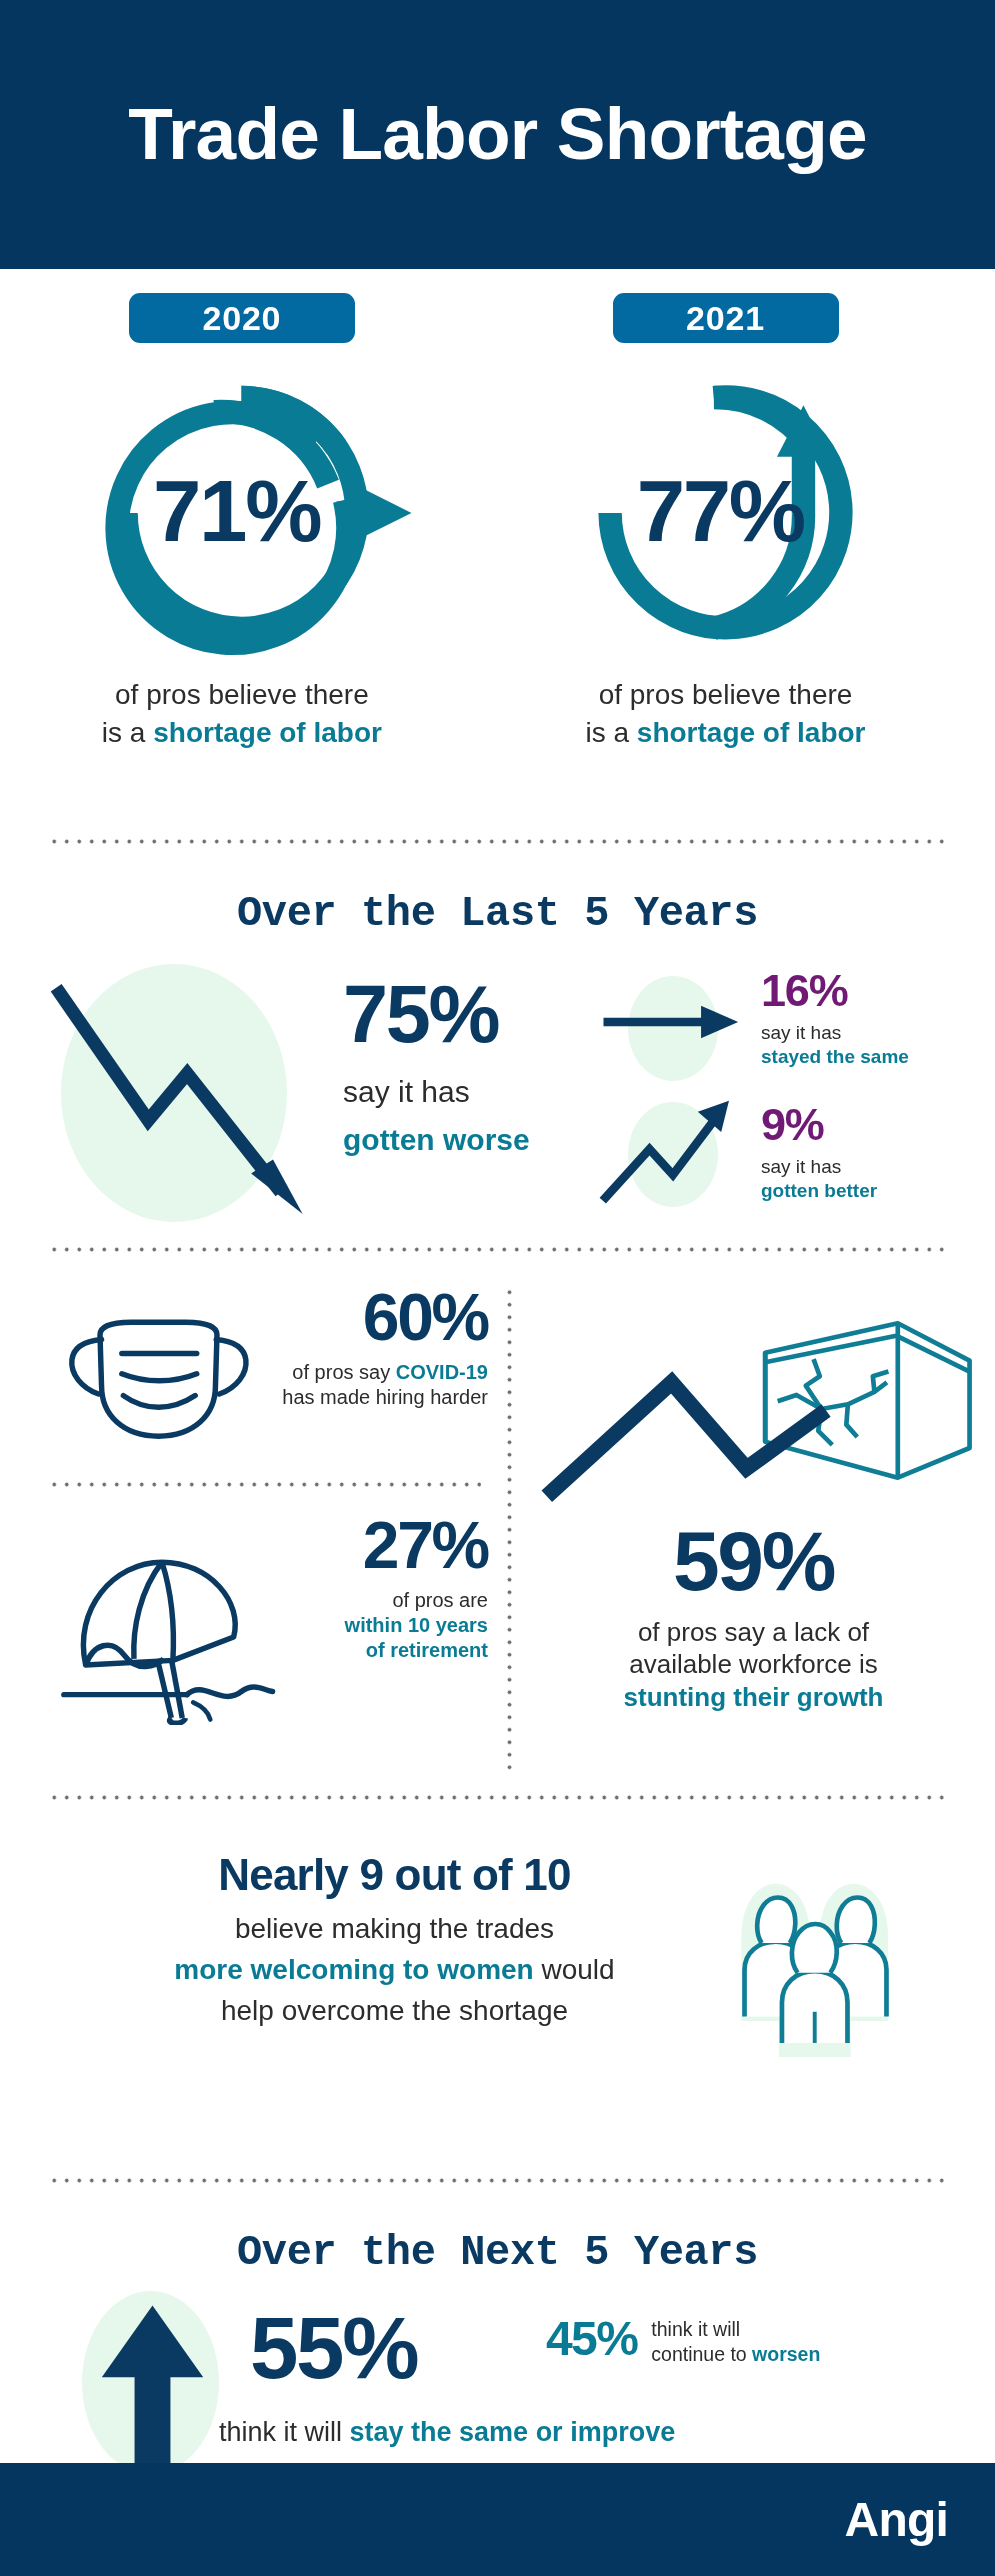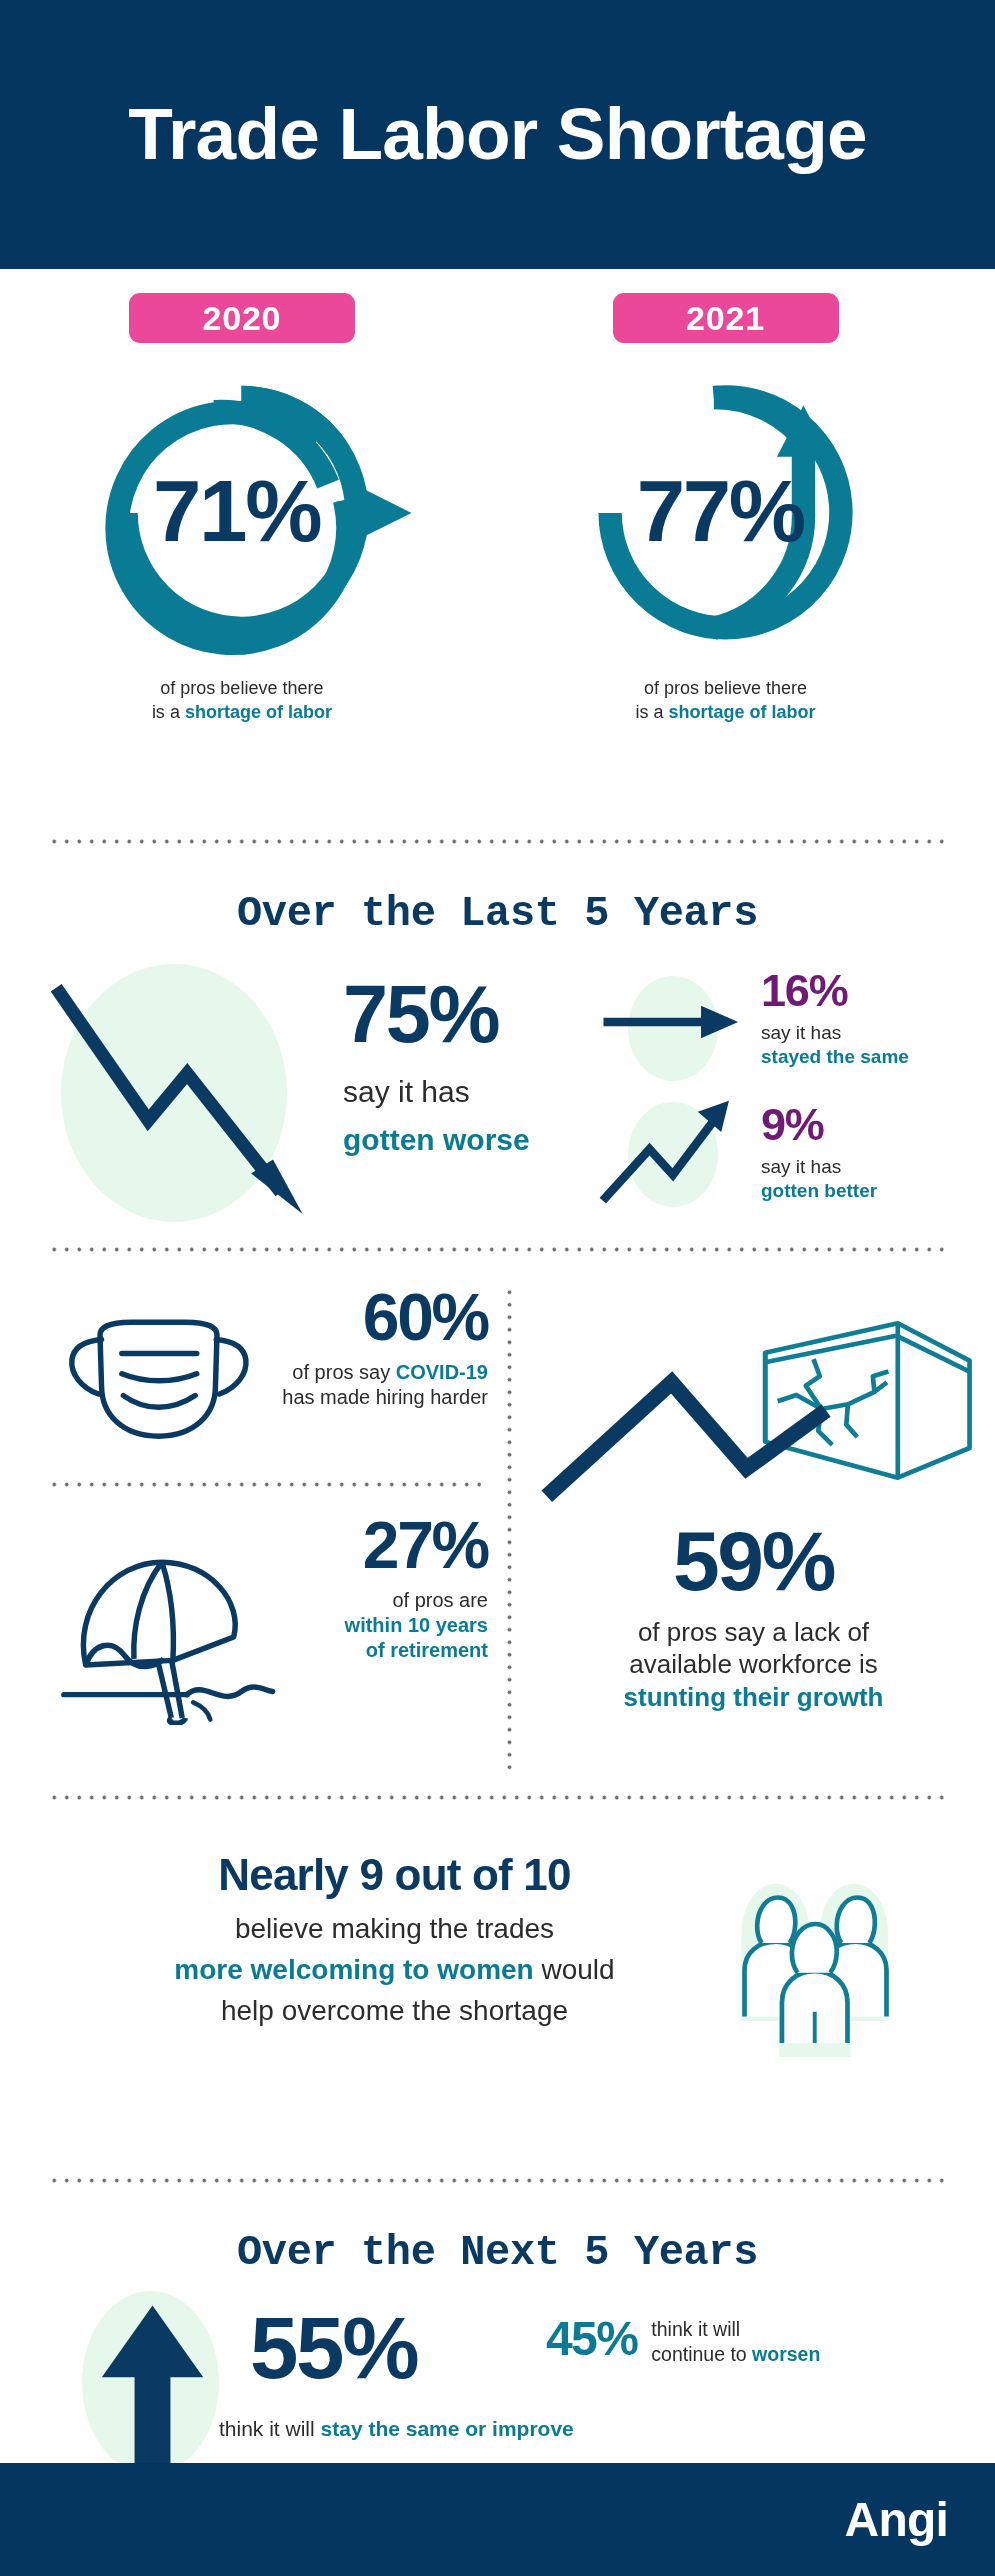--- a/index.html
+++ b/index.html
@@ -48,21 +48,21 @@
 
   
   .year-block { position: absolute; width: 437px; }
   .year-2020 { left: 23.4px; top: 293px; }
   .year-2021 { left: 507px; top: 293px; }
 
   .year-badge {
     width: 226px;
     height: 50px;
     margin: 0 auto;
-    background: #ec4899;
+    background: #0369a1;
     border-radius: 11px;
     color: #ffffff;
     font-size: 34px;
     font-weight: bold;
     letter-spacing: 0.8px;
     display: flex;
     align-items: center;
     justify-content: center;
   }
   .ring-wrap {
@@ -82,21 +82,21 @@
     color: #0a3a62;
     font-size: 87px;
     font-weight: bold;
     letter-spacing: -2.3px;
     padding-right: 26.5px;
   }
   .ring-caption {
     margin-top: 11px;
     text-align: center;
     color: #2c2c2c;
-    font-size: 18px;
+    font-size: 28px;
     line-height: 1.35;
   }
   .ring-caption b { color: #0a7b94; }
 
   
   .hdiv {
     position: absolute;
     height: 4.7px;
     background-image: radial-gradient(circle, #6f6f6f 1.9px, rgba(0,0,0,0) 2px);
     background-size: 12.5px 4.7px;
@@ -354,21 +354,21 @@
       <div style="margin-left:14px;">
         <div class="sub-small" style="font-size:19.5px;">think it will</div>
         <div class="sub-small" style="font-size:19.5px;">
           <span>continue to </span><b class="teal">worsen</b>
         </div>
       </div>
     </div>
   </div>
 
   <div class="abs" style="left:219px; top:2416px; width:593px;">
-    <div class="sub-line" style="font-size:21px;">
+    <div class="sub-line" style="font-size:27px;">
       <span>think it will </span><b class="teal">stay the same or improve</b>
     </div>
   </div>
 
   <div class="footer">
     <div class="footer-logo">Angi</div>
   </div>
 
 </div>
 

